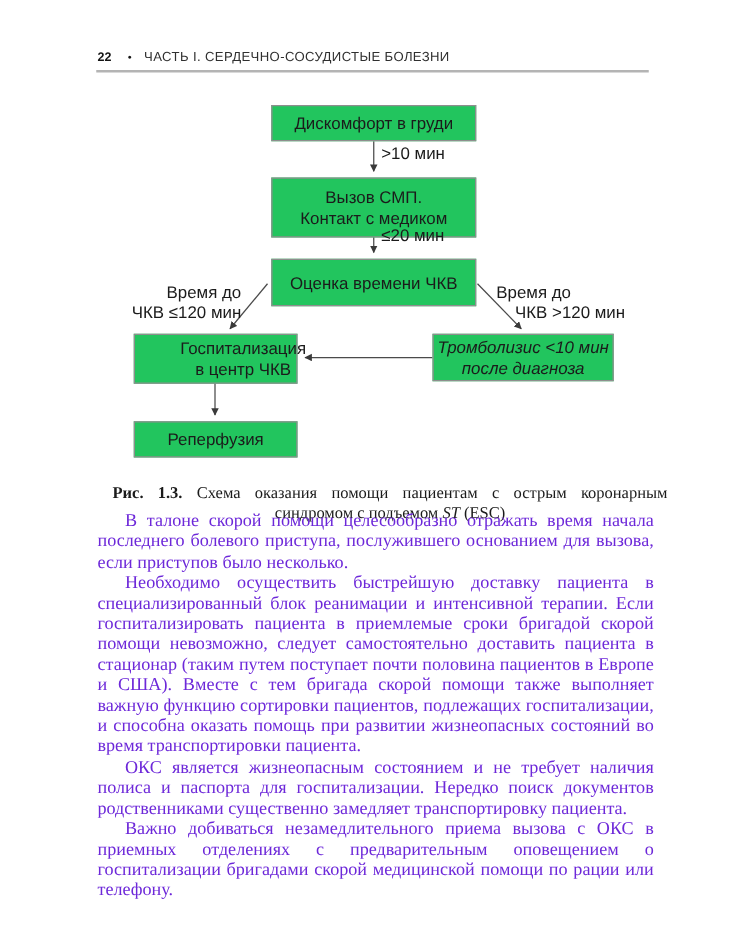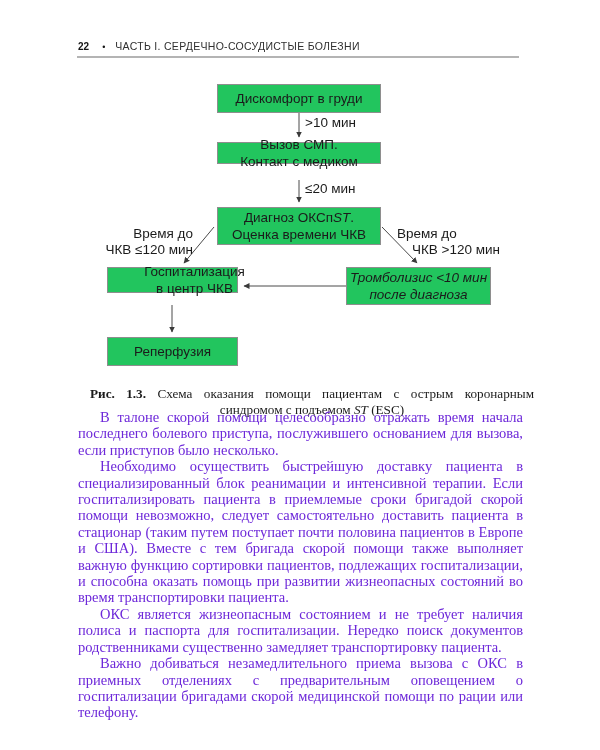--- a/index.html
+++ b/index.html
@@ -78,43 +78,42 @@
       <line x1="271" y1="211" x2="169" y2="211" stroke="#4a4a4a" stroke-width="1" marker-end="url(#ah)"></line>
       <line x1="97" y1="230" x2="97" y2="257" stroke="#4a4a4a" stroke-width="1" marker-end="url(#ah)"></line>
     </svg>
 
     <div class="fbox" style="left:142px; top:9px; width:164px; height:29px;">
       <span>Дискомфорт в груди</span>
     </div>
 
     <div class="flabel" style="left:230px; top:40px;">&gt;10 мин</div>
 
-    <div class="fbox" style="left:142px; top:67px; width:164px; height:22px;">
+    <div class="fbox" style="left:142px; top:67px; width:164px; height:48px;">
       <span>Вызов СМП.</span>
       <span>Контакт с медиком</span>
     </div>
 
     <div class="flabel" style="left:230px; top:106px;">≤20 мин</div>
 
     <div class="fbox" style="left:142px; top:132px; width:164px; height:38px;">
-      <span><span>Диагноз ОКСп</span><span class="it">ST</span><span>.</span></span>
       <span>Оценка времени ЧКВ</span>
     </div>
 
     <div class="flabel right-align" style="left:28px; top:151px; width:90px;">
       <div>Время до</div>
       <div>ЧКВ ≤120 мин</div>
     </div>
 
     <div class="flabel" style="left:322px; top:151px;">
       <div>Время до</div>
       <div class="indent2">ЧКВ &gt;120 мин</div>
     </div>
 
-    <div class="fbox" style="left:32px; top:192px; width:131px; height:26px;padding-left:44px;">
+    <div class="fbox" style="left:32px; top:192px; width:131px; height:40px;padding-left:44px;">
       <span>Госпитализация</span>
       <span>в центр ЧКВ</span>
     </div>
 
     <div class="fbox" style="left:271px; top:192px; width:145px; height:38px;font-style:italic;">
       <span>Тромболизис &lt;10 мин</span>
       <span>после диагноза</span>
     </div>
 
     <div class="fbox" style="left:32px; top:262px; width:131px; height:29px;">

